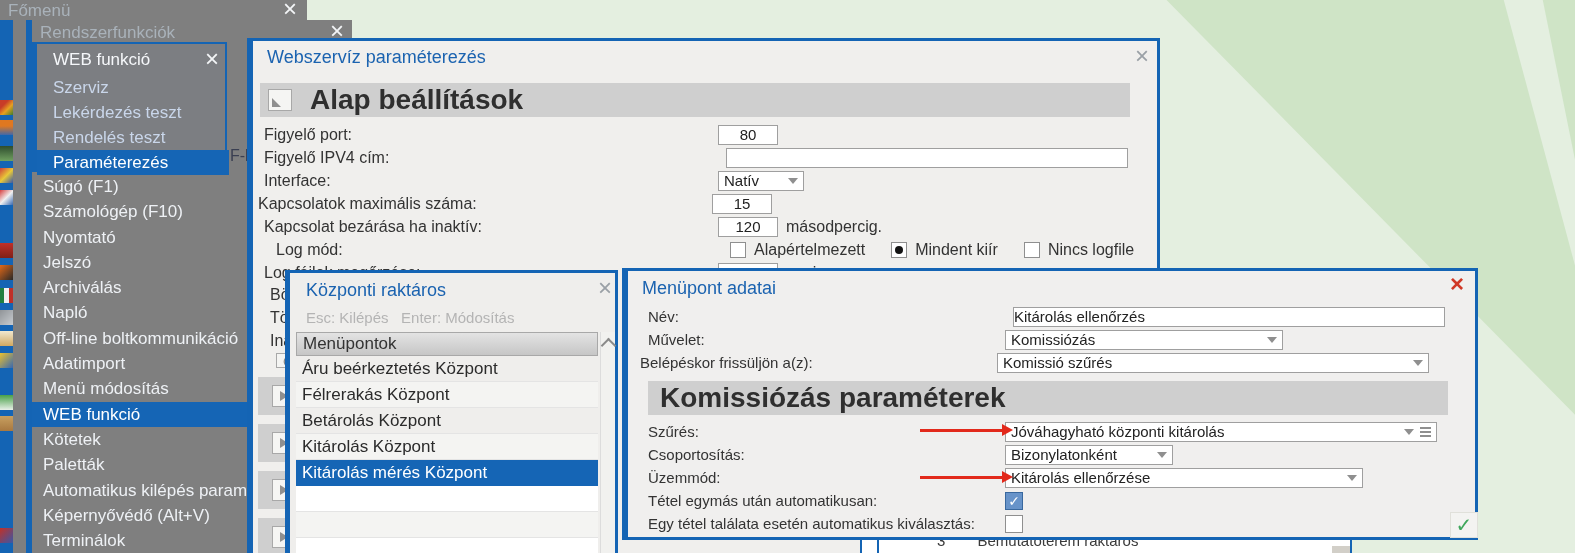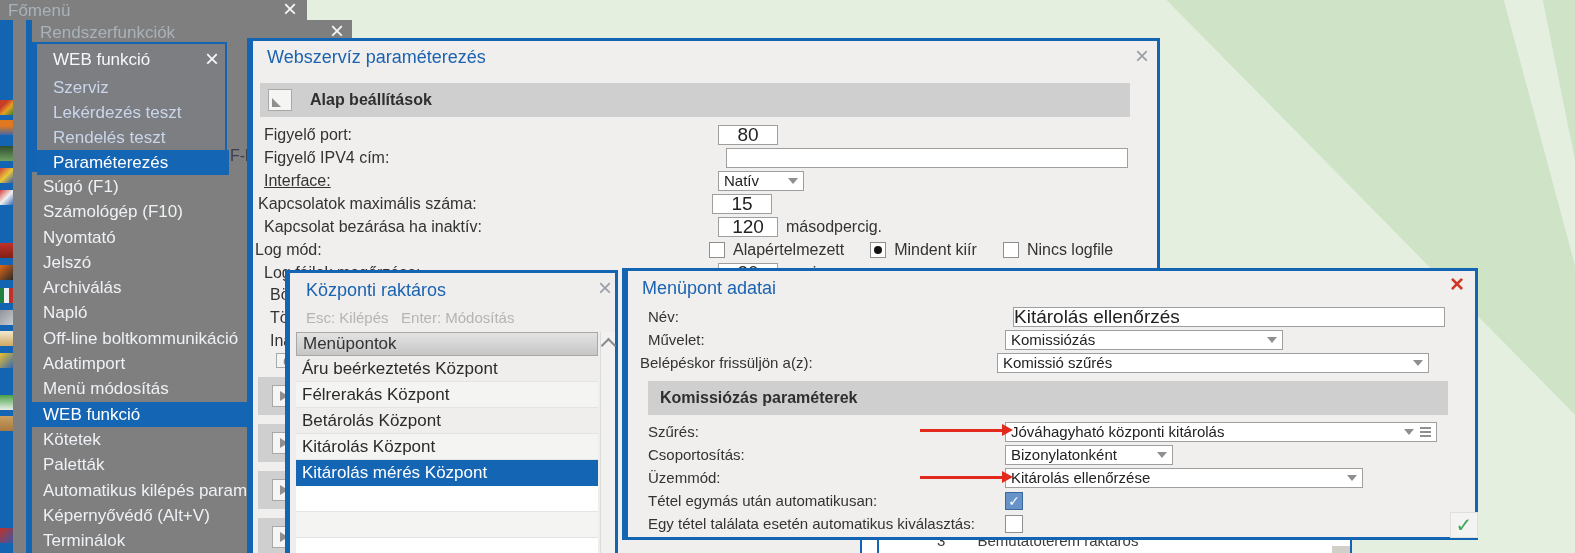--- a/index.html
+++ b/index.html
@@ -20,28 +20,28 @@
   .x-red{color:#d03826;font-size:24px;line-height:18px;font-weight:bold;}
   .mitem{height:25.3px;line-height:25.3px;padding-left:11px;color:#eef1f5;font-size:17px;white-space:nowrap;}
   .mitem.sel{background:#1565b5;color:#ffffff;}
   .wfitem{height:25px;line-height:25px;padding-left:16px;color:#c9d6ea;font-size:17px;white-space:nowrap;}
   .wfitem.sel{background:#1565b5;color:#ffffff;}
 
   
   .dlg{position:absolute;background:#f0efed;border:3px solid #1464b4;border-left-width:6px;box-sizing:border-box;}
   .dtitle{color:#1b63b0;font-size:18px;white-space:nowrap;}
   .secbar{position:absolute;background:#cfcfcf;display:flex;align-items:center;}
-  .secbar .t{font-weight:bold;font-size:16px;color:#2f2f2f;white-space:nowrap;}
+  .secbar .t{font-weight:bold;font-size:28px;color:#2f2f2f;white-space:nowrap;}
   .collapse-btn{width:24px;height:22px;background:#f5f5f3;border:1px solid #a8a8a8;display:flex;align-items:flex-end;justify-content:flex-start;padding:3px;box-sizing:border-box;}
   .tri-bl{width:0;height:0;border-bottom:9px solid #8f8f8f;border-right:9px solid transparent;}
   .tri-r{width:0;height:0;border-left:8px solid #8f8f8f;border-top:5px solid transparent;border-bottom:5px solid transparent;}
   .caret{width:0;height:0;border-left:5px solid transparent;border-right:5px solid transparent;border-top:6px solid #8f8f8f;flex:0 0 auto;}
   .row{display:flex;align-items:center;height:23px;}
   .flabel{font-size:16px;color:#333;white-space:nowrap;flex:0 0 auto;}
-  .inp{height:20px;background:#fff;border:1px solid #9f9f9f;font-size:19px;color:#222;display:flex;align-items:center;justify-content:center;box-sizing:border-box;flex:0 0 auto;}
+  .inp{height:20px;background:#fff;border:1px solid #9f9f9f;font-size:15px;color:#222;display:flex;align-items:center;justify-content:center;box-sizing:border-box;flex:0 0 auto;}
   .inp.lft{justify-content:flex-start;margin-left:8px;}
   .selbox{height:20px;background:#fff;border:1px solid #9f9f9f;font-size:15px;color:#222;display:flex;align-items:center;padding:0 5px;box-sizing:border-box;flex:0 0 auto;}
   .selbox .v{flex:1 1 auto;white-space:nowrap;overflow:hidden;}
   .suffix{font-size:16px;color:#333;margin-left:8px;white-space:nowrap;}
   .cbox{width:16px;height:16px;background:#fff;border:1px solid #8f8f8f;box-sizing:border-box;flex:0 0 auto;display:flex;align-items:center;justify-content:center;}
   .dot{width:8px;height:8px;border-radius:50%;background:#141414;}
   .optlabel{font-size:16px;color:#333;margin:0 0 0 8px;white-space:nowrap;}
 
   
   .lhead{height:24px;background:linear-gradient(#e3e3e3,#c6c6c6);border:1px solid #a8a8a8;display:flex;align-items:center;padding-left:6px;font-size:17px;color:#333;box-sizing:border-box;}
@@ -154,36 +154,36 @@
     <div class="abs" style="left:0;top:82px;width:905px;">
       <div class="row" style="padding-left:11px;">
         <span class="flabel" style="width:454px;">Figyelő port:</span>
         <span class="inp" style="width:60px;">80</span>
       </div>
       <div class="row" style="padding-left:11px;">
         <span class="flabel" style="width:454px;">Figyelő IPV4 cím:</span>
         <span class="inp lft" style="width:402px;"></span>
       </div>
       <div class="row" style="padding-left:11px;">
-        <span class="flabel" style="width:454px;text-decoration:underline;">Interface:</span>
+        <span class="flabel" style="width:454px;">Interface:</span>
         <span class="selbox" style="width:86px;">
           <span class="v">Natív</span>
           <span class="caret"></span>
         </span>
       </div>
       <div class="row" style="padding-left:5px;">
         <span class="flabel" style="width:454px;">Kapcsolatok maximális száma:</span>
         <span class="inp" style="width:60px;">15</span>
       </div>
       <div class="row" style="padding-left:11px;">
         <span class="flabel" style="width:454px;">Kapcsolat bezárása ha inaktív:</span>
         <span class="inp" style="width:60px;">120</span>
         <span class="suffix">másodpercig.</span>
       </div>
-      <div class="row" style="padding-left:2px;">
+      <div class="row" style="padding-left:23px;">
         <span class="flabel" style="width:454px;">Log mód:</span>
         <span class="cbox"></span>
         <span class="optlabel">Alapértelmezett</span>
         <span class="cbox" style="margin-left:26px;">
             <span class="dot"></span>
           </span>
         <span class="optlabel">Mindent kiír</span>
         <span class="cbox" style="margin-left:26px;"></span>
         <span class="optlabel">Nincs logfile</span>
       </div>

